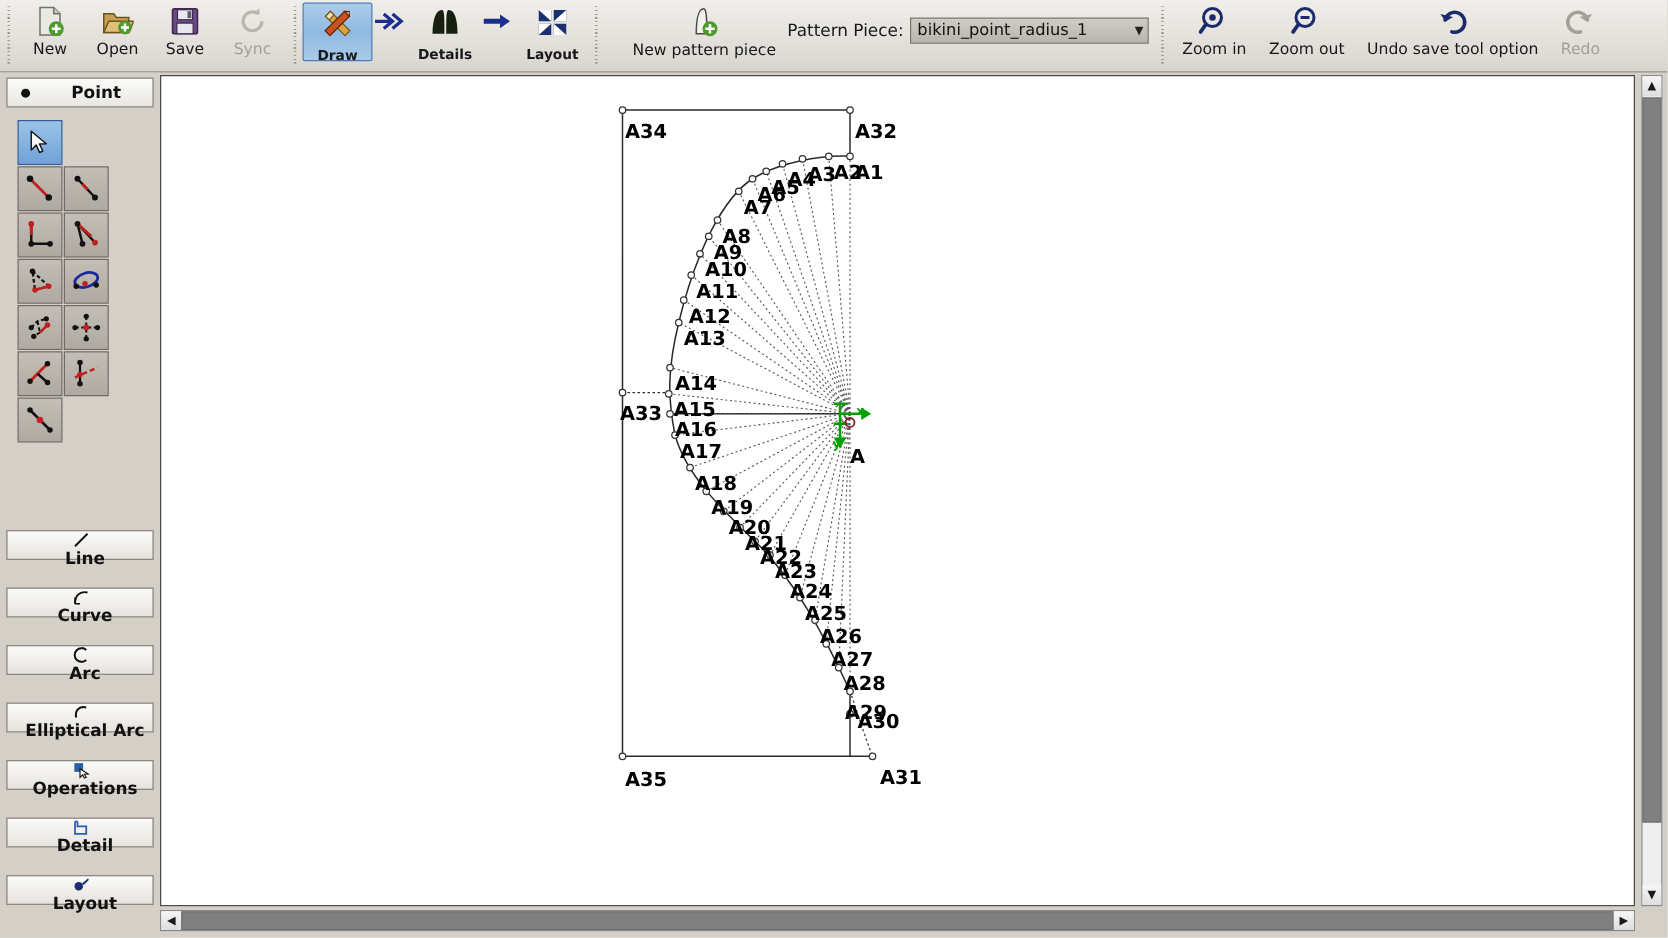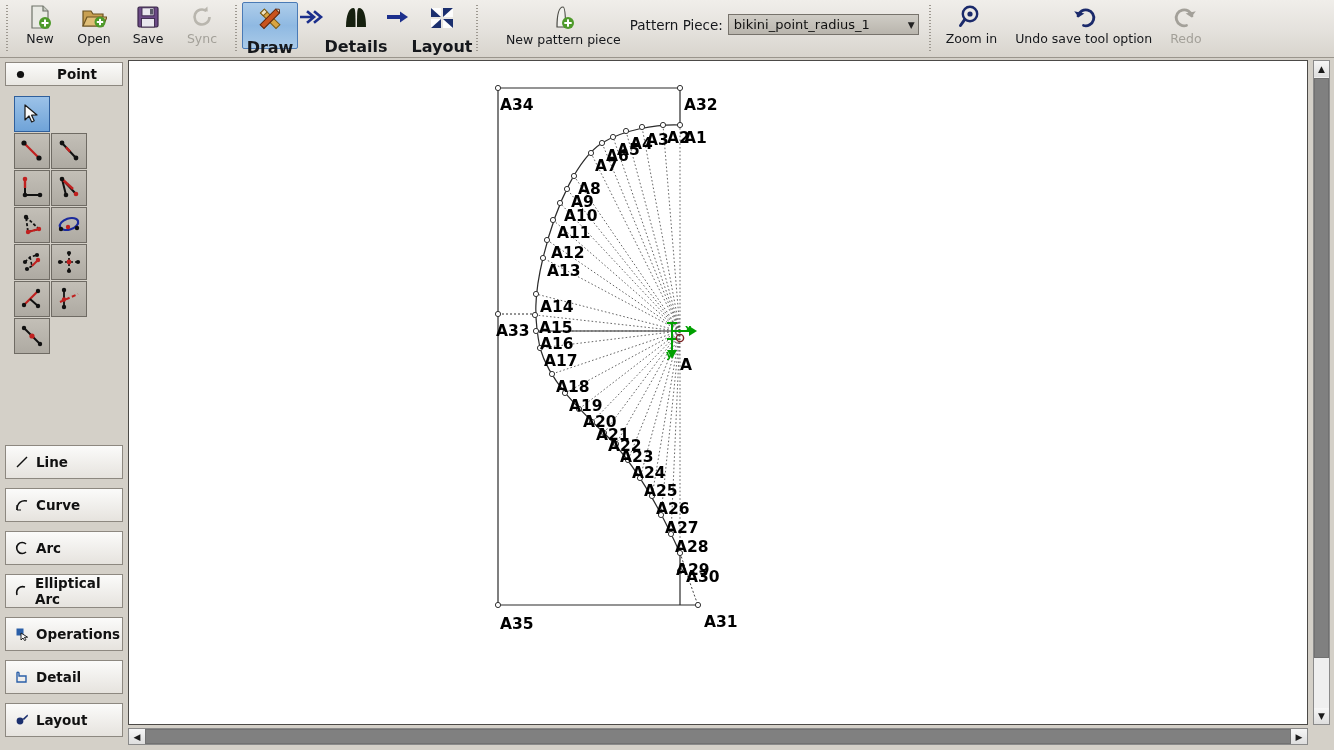--- a/index.html
+++ b/index.html
@@ -40,21 +40,21 @@
   .tb-stage {
     width: 56px; height: 47px; margin-top: 2px;
     display:flex; flex-direction: column; align-items:center; justify-content:flex-start;
     padding-top: 3px; box-sizing: border-box;
   }
   .tb-stage.active {
     background: linear-gradient(to bottom,#aecdea 0%, #8fb9e2 50%, #a9cae8 100%);
     border: 1px solid #4a7ab5;
     border-radius: 2px;
   }
-  .tb-stage .lb { font-size: 16px; color:#16181c; margin-top:2px; font-weight:600;}
+  .tb-stage .lb { font-size: 11px; color:#16181c; margin-top:2px; font-weight:600;}
 
   .grip {
     width: 7px; height: 50px; margin: 3px 3px 0 3px; flex: 0 0 auto;
     background-image: repeating-linear-gradient(to bottom,#9d9890 0 1px, transparent 1px 3px);
     background-position: center; background-repeat: no-repeat;
     background-size: 2px 46px;
   }
   .arrowsep { width: 30px; height: 50px; display:flex; align-items:center; justify-content:center; margin-top:-8px;}
 
   #pp-label { font-size: 13.5px; color: #16181c; white-space: nowrap; align-self:center; margin-top:-8px; }
@@ -101,26 +101,26 @@
     cursor:default;
   }
   .tool-btn.sel {
     background: linear-gradient(to bottom,#9cc2e8,#6fa3d8);
     border: 1px solid #2f5f9c;
   }
   .tool-row { display:flex; }
 
   #bottom-cats { position:absolute; left:0; bottom:4px; width:128px; }
   .cat-btn {
-    margin: 0 5px 9px 5px; height: 34px;
+    margin: 0 5px 22px 5px; height: 24px;
     background: linear-gradient(to bottom,#fbfbfa,#e6e3de);
     border: 1px solid #8d8880;
     display:flex; align-items:center; padding-left:8px;
     font-size:13.5px; color:#111; font-weight:600;
-    box-sizing:border-box; cursor:default;
+    box-sizing:border-box; cursor:default;flex-direction:column;
   }
   .cat-btn .gly { margin-right:7px; display:inline-flex; align-items:center; width:15px; justify-content:center; }
 
   
   #canvas-wrap {
     position: absolute; left: 128px; top: 60px;
     width: 1180px; height: 665px;
     background: #ffffff;
     border: 1px solid #4c4a47;
     box-sizing: border-box;
@@ -312,20 +312,30 @@
   <div class="tgroup">
     <div class="tb-item wide">
       <span class="ic">
         <svg width="26" height="26" viewBox="0 0 26 26">
           <circle cx="12" cy="10" r="7.2" fill="none" stroke="#1b2a6b" stroke-width="2.4"></circle>
           <circle cx="12" cy="10" r="2.6" fill="#1b2a6b"></circle>
           <path d="M6.8 15.4 L2.5 21.5" stroke="#1b2a6b" stroke-width="3" stroke-linecap="round"></path>
         </svg>
       </span>
       <span class="lb">Zoom in</span>
+    </div>
+    <div class="tb-item wide">
+      <span class="ic">
+        <svg width="26" height="26" viewBox="0 0 26 26">
+          <circle cx="12" cy="10" r="7.2" fill="none" stroke="#1b2a6b" stroke-width="2.4"></circle>
+          <rect x="8.4" y="8.8" width="7.2" height="2.4" fill="#1b2a6b"></rect>
+          <path d="M6.8 15.4 L2.5 21.5" stroke="#1b2a6b" stroke-width="3" stroke-linecap="round"></path>
+        </svg>
+      </span>
+      <span class="lb">Zoom out</span>
     </div>
     <div class="tb-item wide">
       <span class="ic">
         <svg width="26" height="26" viewBox="0 0 26 26">
           <path d="M7 12 A8 8 0 1 1 12.5 21.5" fill="none" stroke="#1b2a6b" stroke-width="2.8" stroke-linecap="round"></path>
           <path d="M3.2 7.2 L7.6 13.2 L13.4 9.6 z" fill="#1b2a6b"></path>
         </svg>
       </span>
       <span class="lb">Undo save tool option</span>
     </div>

